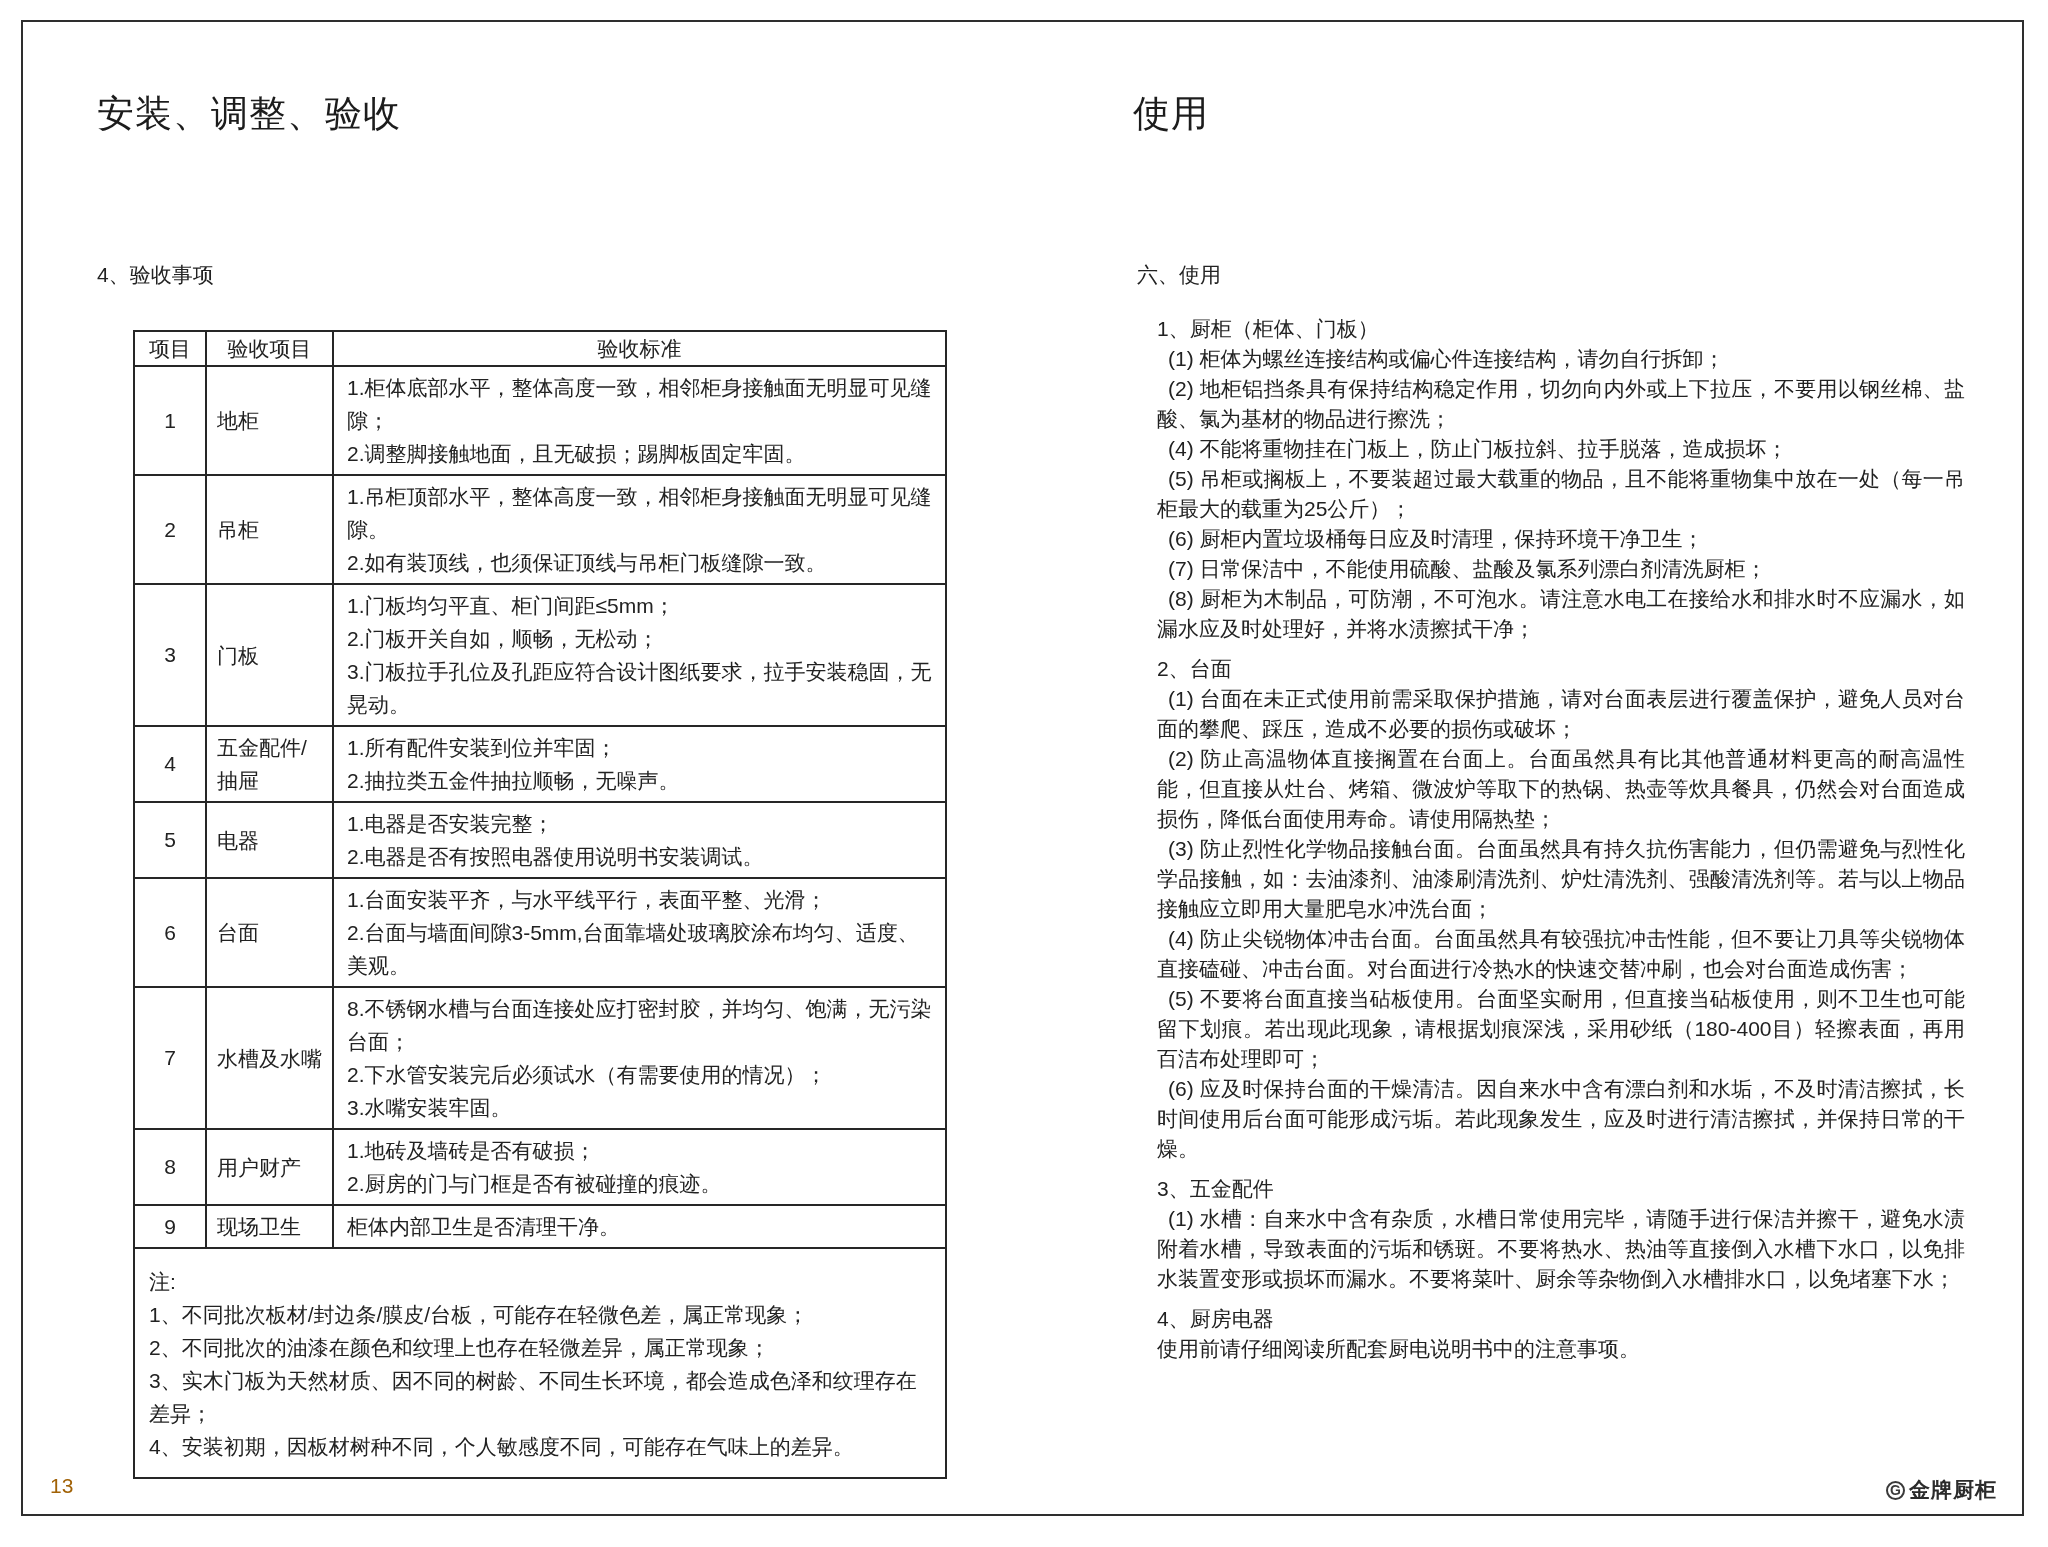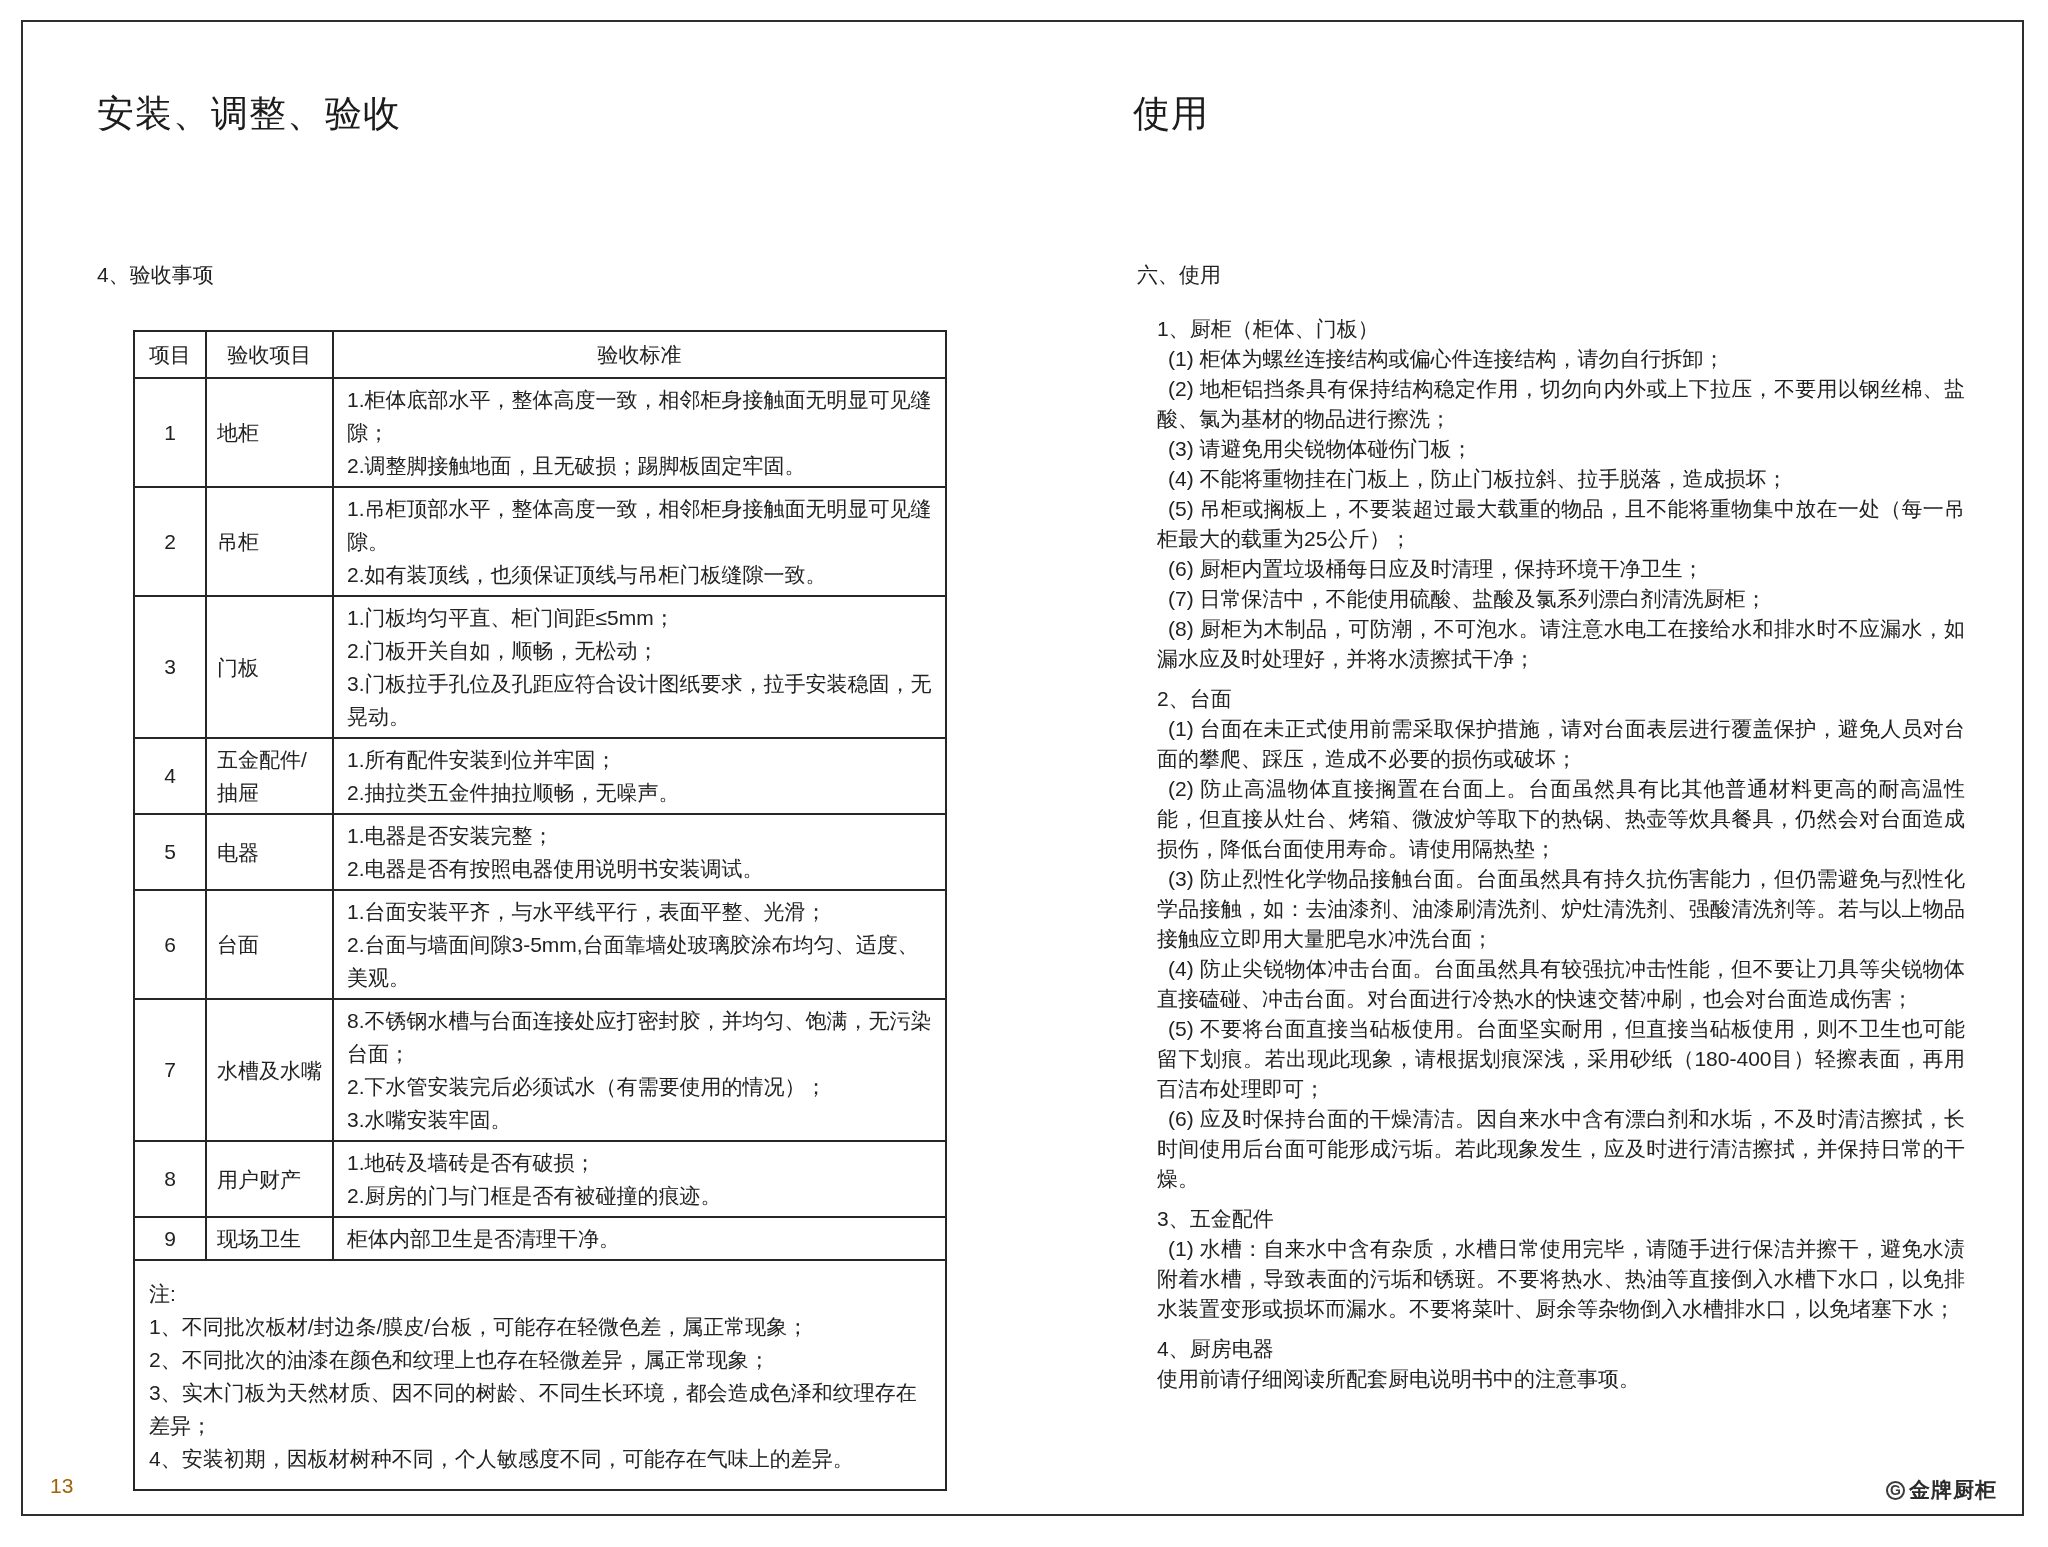--- a/index.html
+++ b/index.html
@@ -27,21 +27,21 @@
   
   table.acceptance{
     position:absolute;left:133px;top:330px;width:812px;
     border-collapse:collapse;table-layout:fixed;
   }
   table.acceptance td,table.acceptance th{
     border:2px solid #262626;font-size:21px;color:#222;font-weight:400;
     box-sizing:border-box;vertical-align:middle;
   }
   col.c1{width:72px;}col.c2{width:127px;}col.c3{width:613px;}
-  tr.hdr{height:47px;}
+  tr.hdr{height:35px;}
   table.acceptance th{text-align:center;}
   td.c-no{text-align:center;font-weight:700;}
   td.c-item{line-height:33px;padding:0 10px;}
   td.c-std{padding:4px 8px 4px 13px;line-height:33px;text-align:left;}
   td.c-notes{padding:16px 14px 14px 14px;line-height:33px;}
   .std-line{white-space:normal;}
   tr.r1{height:78px;} tr.r2{height:77px;} tr.r3{height:110px;}
   tr.r4{height:76px;} tr.r5{height:75px;} tr.r6{height:75px;}
   tr.r7{height:111px;} tr.r8{height:74px;} tr.r9{height:40px;}
   tr.rnotes{height:187px;}
@@ -173,21 +173,20 @@
 </tbody>
   </table>
 
 <div class="page-title" id="right-title">使用</div>
 <div class="section-label" id="right-section-label">六、使用</div>
 
 <div class="usage-body">
   <p class="sec-heading first">1、厨柜（柜体、门板）</p>
   <p class="item">(1) 柜体为螺丝连接结构或偏心件连接结构，请勿自行拆卸；</p>
   <p class="item">(2) 地柜铝挡条具有保持结构稳定作用，切勿向内外或上下拉压，不要用以钢丝棉、盐酸、氯为基材的物品进行擦洗；</p>
-  <p class="item">(3) 请避免用尖锐物体碰伤门板；</p>
   <p class="item">(4) 不能将重物挂在门板上，防止门板拉斜、拉手脱落，造成损坏；</p>
   <p class="item">(5) 吊柜或搁板上，不要装超过最大载重的物品，且不能将重物集中放在一处（每一吊柜最大的载重为25公斤）；</p>
   <p class="item">(6) 厨柜内置垃圾桶每日应及时清理，保持环境干净卫生；</p>
   <p class="item">(7) 日常保洁中，不能使用硫酸、盐酸及氯系列漂白剂清洗厨柜；</p>
   <p class="item">(8) 厨柜为木制品，可防潮，不可泡水。请注意水电工在接给水和排水时不应漏水，如漏水应及时处理好，并将水渍擦拭干净；</p>
 
   <p class="sec-heading">2、台面</p>
   <p class="item">(1) 台面在未正式使用前需采取保护措施，请对台面表层进行覆盖保护，避免人员对台面的攀爬、踩压，造成不必要的损伤或破坏；</p>
   <p class="item">(2) 防止高温物体直接搁置在台面上。台面虽然具有比其他普通材料更高的耐高温性能，但直接从灶台、烤箱、微波炉等取下的热锅、热壶等炊具餐具，仍然会对台面造成损伤，降低台面使用寿命。请使用隔热垫；</p>
   <p class="item">(3) 防止烈性化学物品接触台面。台面虽然具有持久抗伤害能力，但仍需避免与烈性化学品接触，如：去油漆剂、油漆刷清洗剂、炉灶清洗剂、强酸清洗剂等。若与以上物品接触应立即用大量肥皂水冲洗台面；</p>

